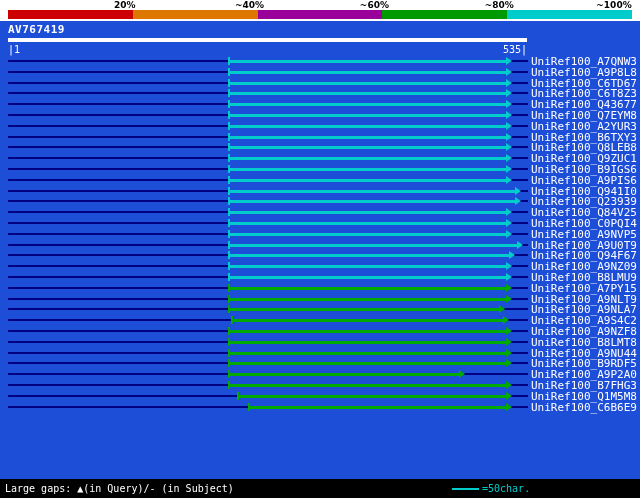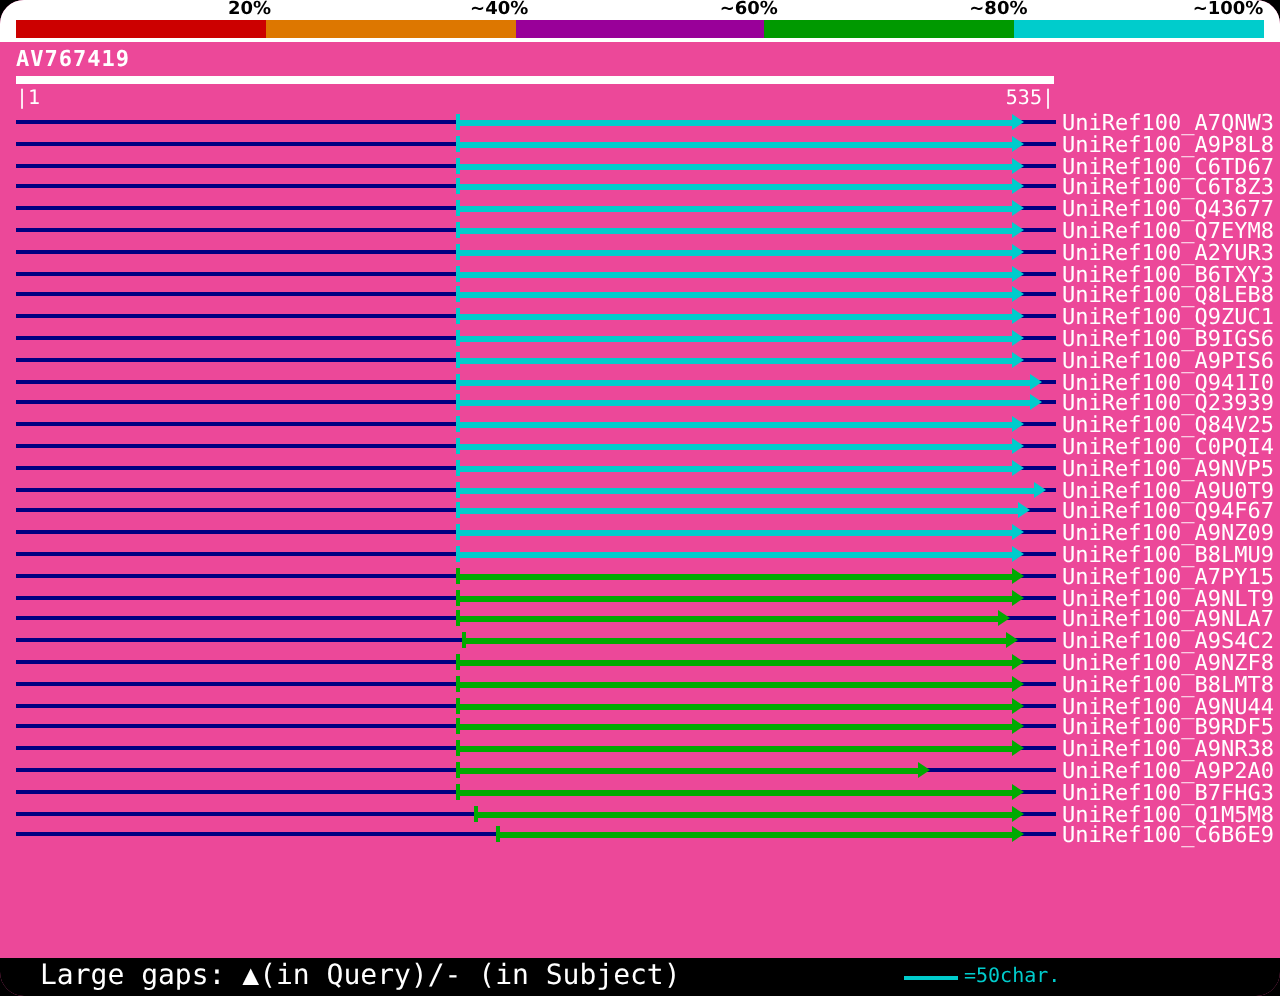--- a/index.html
+++ b/index.html
@@ -1,19 +1,19 @@
 <!DOCTYPE html>
 <html><head>
 <meta charset="utf-8">
 <style>
   * { margin:0; padding:0; box-sizing:border-box; }
   html,body { background:#000; }
   #screen {
-    position:relative; width:640px; height:498px; background:#ec4899;
-    font-family:"DejaVu Sans Mono", monospace; overflow:hidden;border-radius:12px;
+    position:relative; width:640px; height:498px; background:#1d4ed8;
+    font-family:"DejaVu Sans Mono", monospace; overflow:hidden;
   }
   
   #top-strip { position:absolute; top:0; left:0; width:640px; height:21px; background:#ffffff; }
   #scale-labels { position:absolute; top:0; left:0; width:640px; height:10px; }
   .scale-label {
     position:absolute; top:0; transform:translateX(-50%);
     font-family:"DejaVu Sans", sans-serif; font-size:9px; font-weight:bold;
     color:#000; line-height:10px; white-space:nowrap;
   }
   #scale-segments { position:absolute; top:10px; left:8px; width:624px; height:9px; display:flex; }
@@ -30,21 +30,21 @@
   .bar { position:absolute; top:4px; height:3px; }
   .tick { position:absolute; top:1px; width:2px; height:8px; }
   .arrow {
     position:absolute; top:1px; width:0; height:0;
     border-top:4px solid transparent; border-bottom:4px solid transparent;
     border-left:6px solid #00cccc;
   }
   .hit-label { position:absolute; left:531px; top:0; color:#fff; font-size:11px; line-height:11px; white-space:nowrap; }
   
   #footer { position:absolute; top:479px; left:0; width:640px; height:19px; background:#000; }
-  #gaps-legend { position:absolute; left:20px; top:4px; color:#fff; font-size:14px; line-height:11px; white-space:nowrap;text-align:right; }
+  #gaps-legend { position:absolute; left:5px; top:4px; color:#fff; font-size:10px; line-height:11px; white-space:nowrap;text-align:right; }
   #scale-line { position:absolute; left:452px; top:9px; width:27px; height:2px; background:#00cccc; }
   #scale-legend { position:absolute; left:482px; top:4px; color:#00cccc; font-size:10px; line-height:11px; white-space:nowrap; }
 </style>
 </head>
 <body>
 
 <div id="screen">
   <div id="top-strip">
     <div id="scale-labels">
         <span class="scale-label" style="left: 124.8px;">20%</span>
@@ -266,27 +266,20 @@
       </div>
       <div class="row">
         <div class="baseline"></div>
         <div class="bar" style="left: 227.516px; width: 278.292px; background: rgb(0, 170, 0);"></div>
         <div class="tick" style="left: 227.516px; background: rgb(0, 170, 0);"></div>
         <div class="arrow" style="left: 505.807px; border-left-color: rgb(0, 170, 0);"></div>
         <div class="hit-label">UniRef100_B9RDF5</div>
       </div>
       <div class="row">
         <div class="baseline"></div>
-        <div class="bar" style="left: 227.516px; width: 278.292px; background: rgb(0, 170, 0);"></div>
-        <div class="tick" style="left: 227.516px; background: rgb(0, 170, 0);"></div>
-        <div class="arrow" style="left: 505.807px; border-left-color: rgb(0, 170, 0);"></div>
-        <div class="hit-label">UniRef100_A9NR38</div>
-      </div>
-      <div class="row">
-        <div class="baseline"></div>
         <div class="bar" style="left: 227.516px; width: 231.91px; background: rgb(0, 170, 0);"></div>
         <div class="tick" style="left: 227.516px; background: rgb(0, 170, 0);"></div>
         <div class="arrow" style="left: 459.425px; border-left-color: rgb(0, 170, 0);"></div>
         <div class="hit-label">UniRef100_A9P2A0</div>
       </div>
       <div class="row">
         <div class="baseline"></div>
         <div class="bar" style="left: 227.516px; width: 278.292px; background: rgb(0, 170, 0);"></div>
         <div class="tick" style="left: 227.516px; background: rgb(0, 170, 0);"></div>
         <div class="arrow" style="left: 505.807px; border-left-color: rgb(0, 170, 0);"></div>

